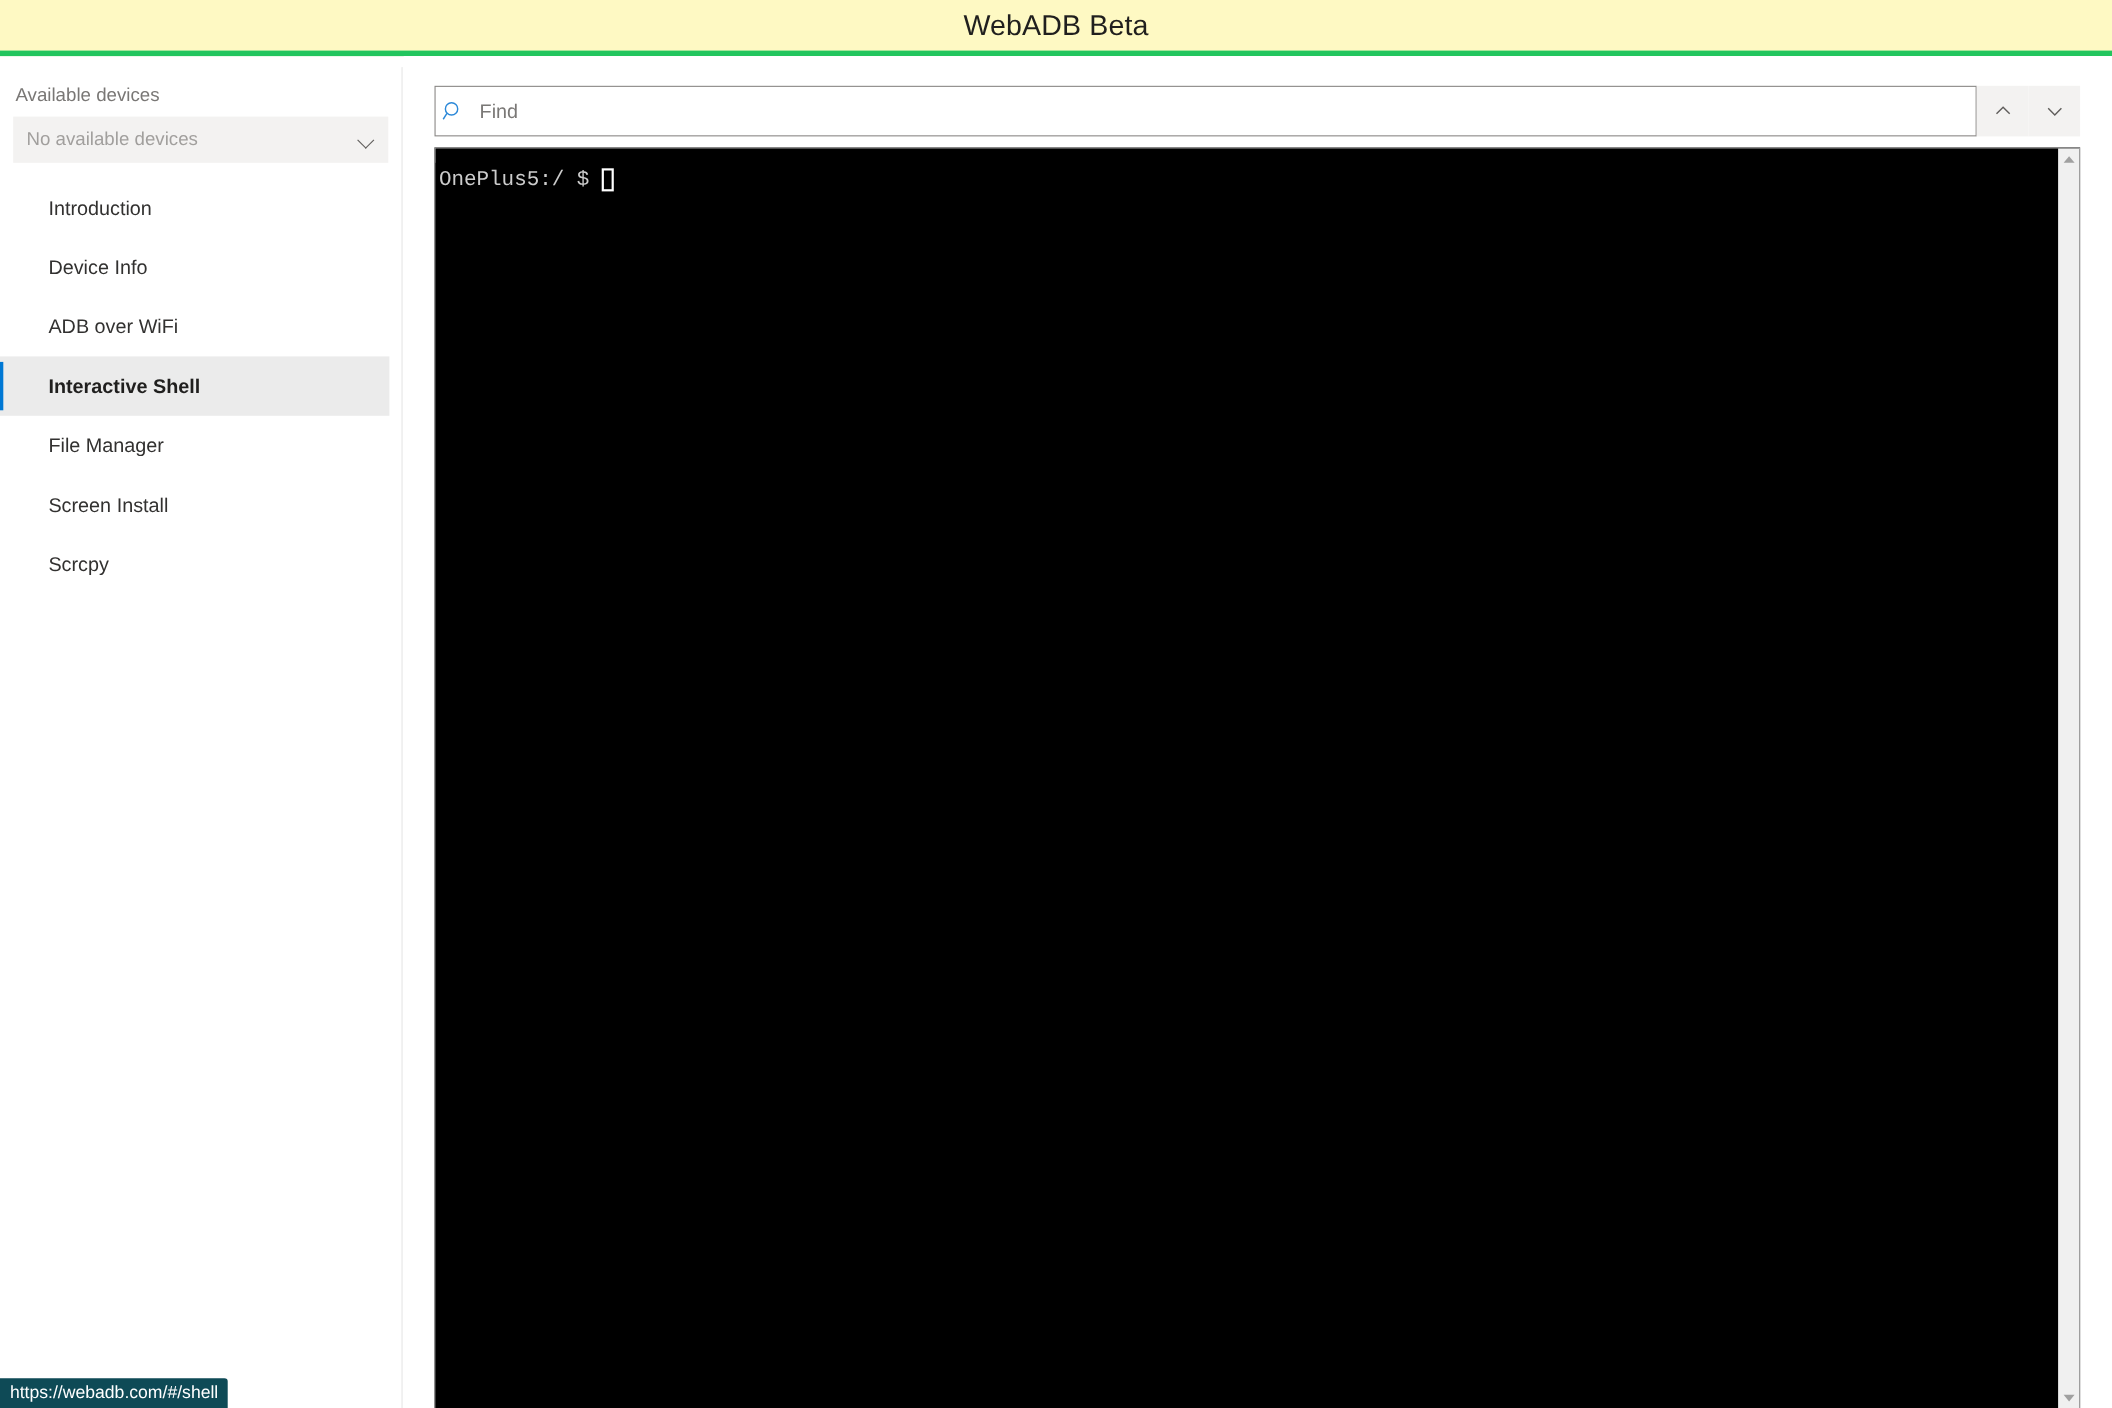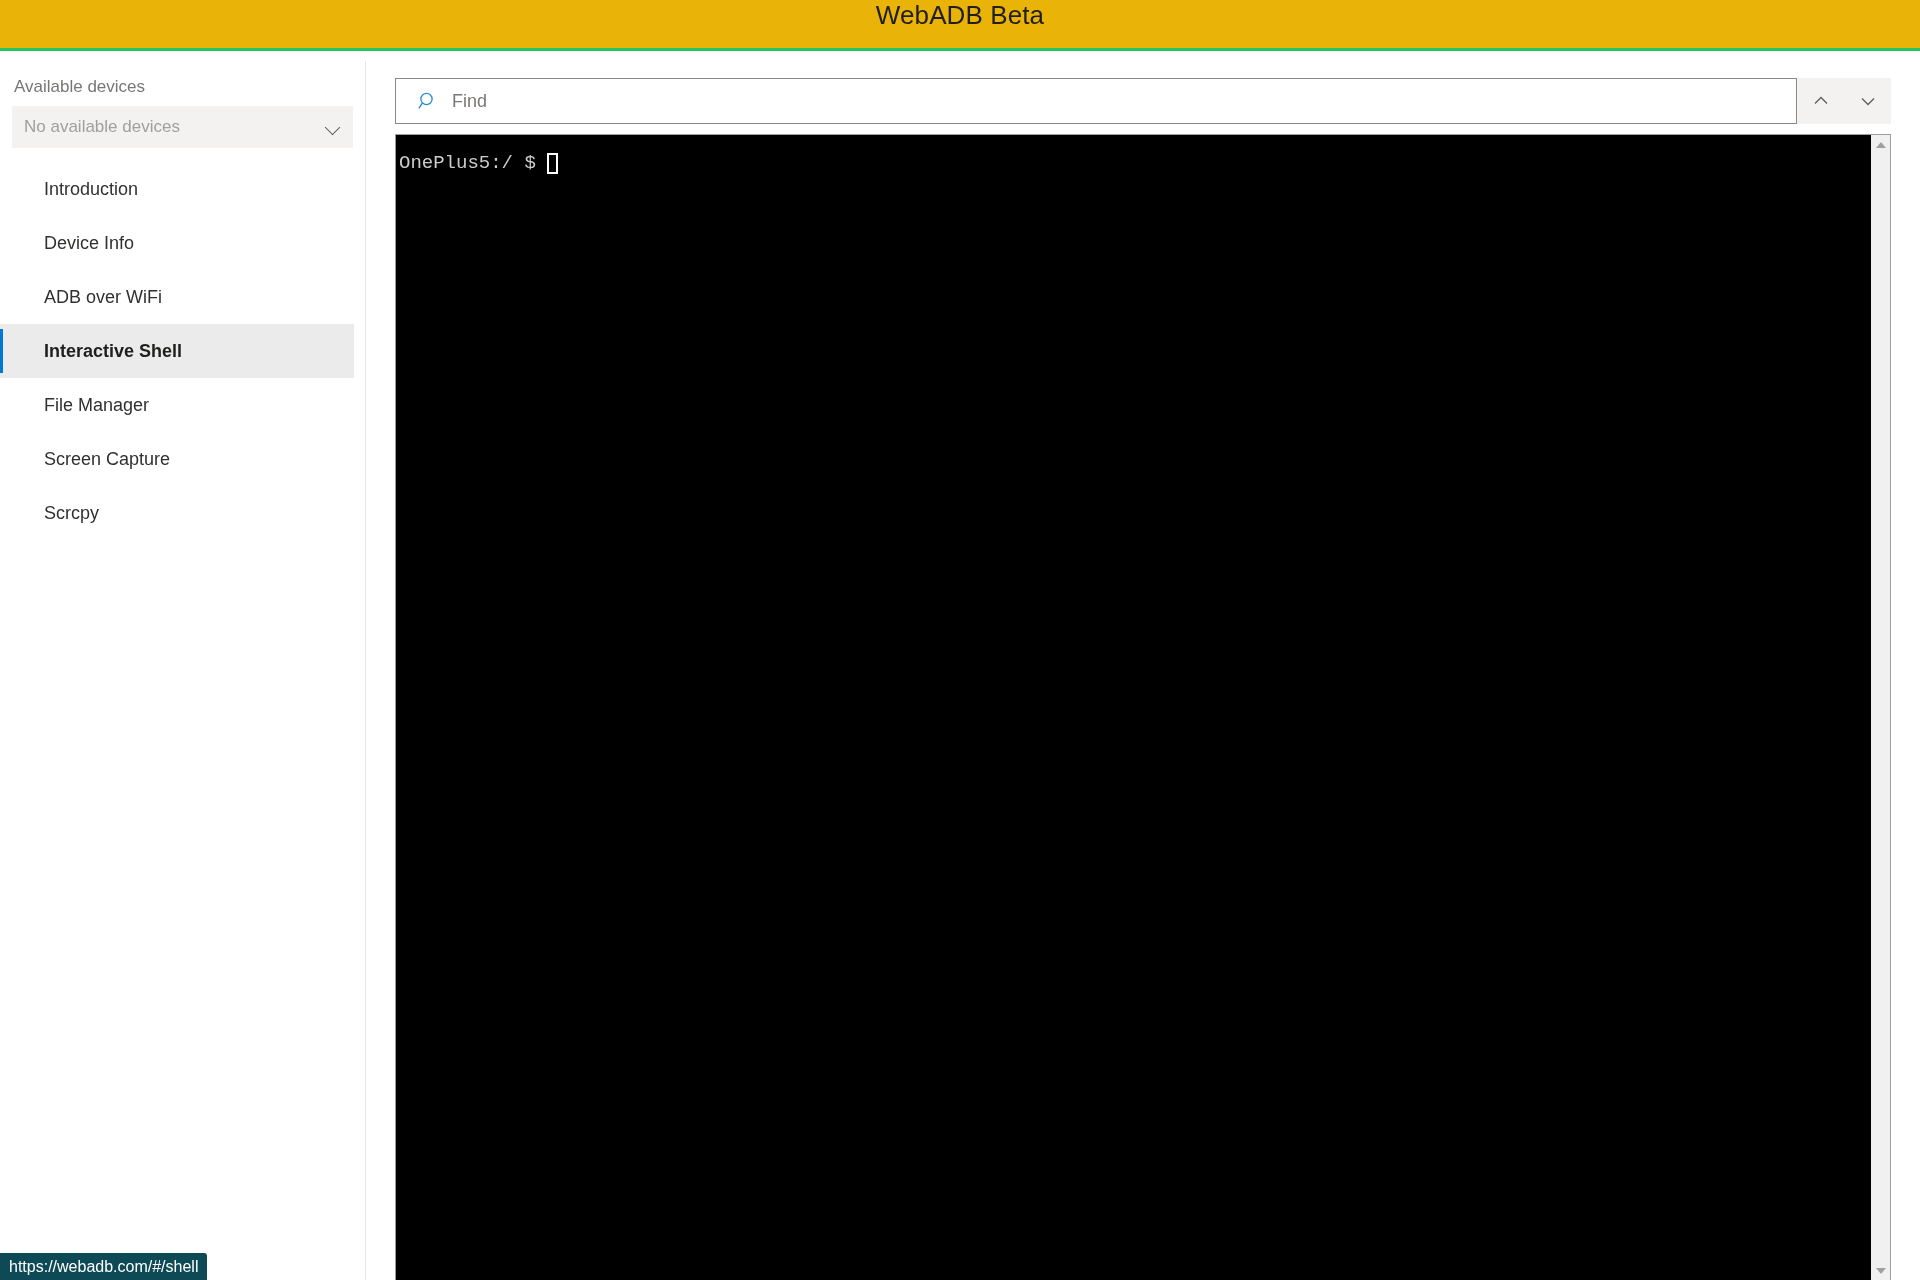--- a/index.html
+++ b/index.html
@@ -19,24 +19,24 @@
     height: 1280px;
     background: #ffffff;
   }
 
   
   .header {
     position: absolute;
     top: 0; left: 0;
     width: 1920px;
     height: 51px;
-    background: #eab308;
-    border-bottom: 3px solid #22c55e;
-    display: flex;
-    align-items: flex-start;
+    background: #fef9c3;
+    border-bottom: 5px solid #22c55e;
+    display: flex;
+    align-items: center;
     justify-content: center;
   }
   .header-title {
     font-size: 26px;
     font-weight: 400;
     color: #201f1e;
     letter-spacing: 0.1px;
   }
 
   
@@ -151,21 +151,21 @@
     display: flex;
   }
 
   .find-box {
     flex: 1;
     height: 46px;
     border: 1px solid #8a8886;
     background: #ffffff;
     display: flex;
     align-items: center;
-    padding-left: 22px;
+    padding-left: 6px;
   }
   .search-icon {
     width: 20px; height: 20px;
     flex: 0 0 20px;
     margin-right: 14px;
   }
   .find-input {
     flex: 1;
     border: none;
     outline: none;
@@ -294,21 +294,21 @@
       <div class="nav-item">
         <span>ADB over WiFi</span>
       </div>
       <div class="nav-item selected">
         <span>Interactive Shell</span>
       </div>
       <div class="nav-item">
         <span>File Manager</span>
       </div>
       <div class="nav-item">
-        <span>Screen Capture</span>
+        <span>Screen Install</span>
       </div>
       <div class="nav-item">
         <span>Scrcpy</span>
       </div>
     </div>
   </div>
 
   <div class="content">
 
     <div class="find-row">

